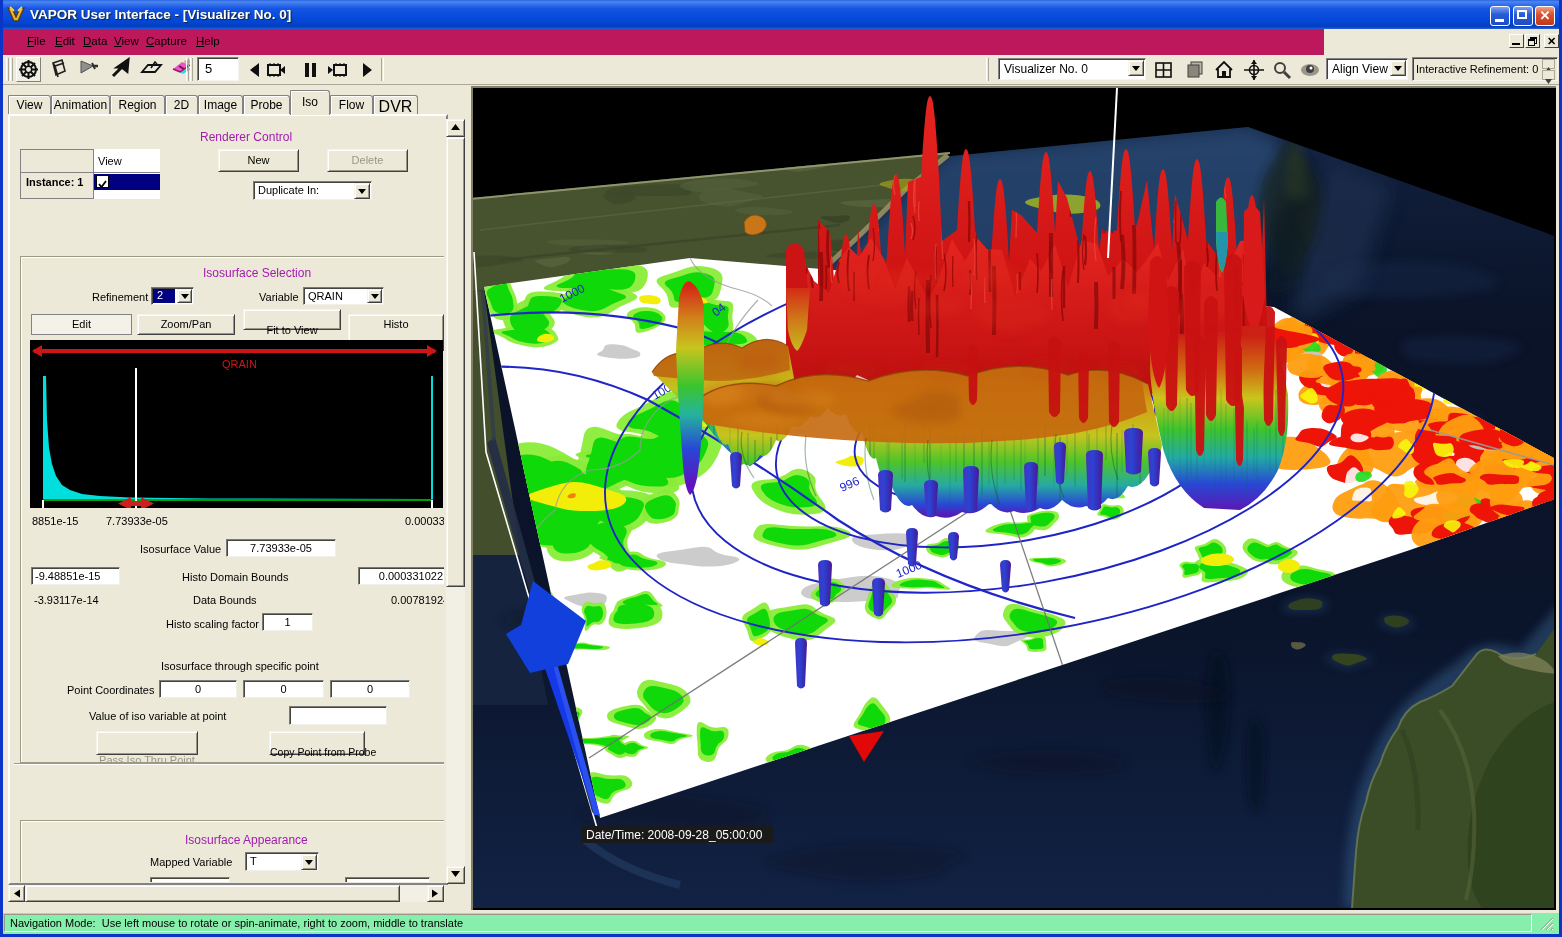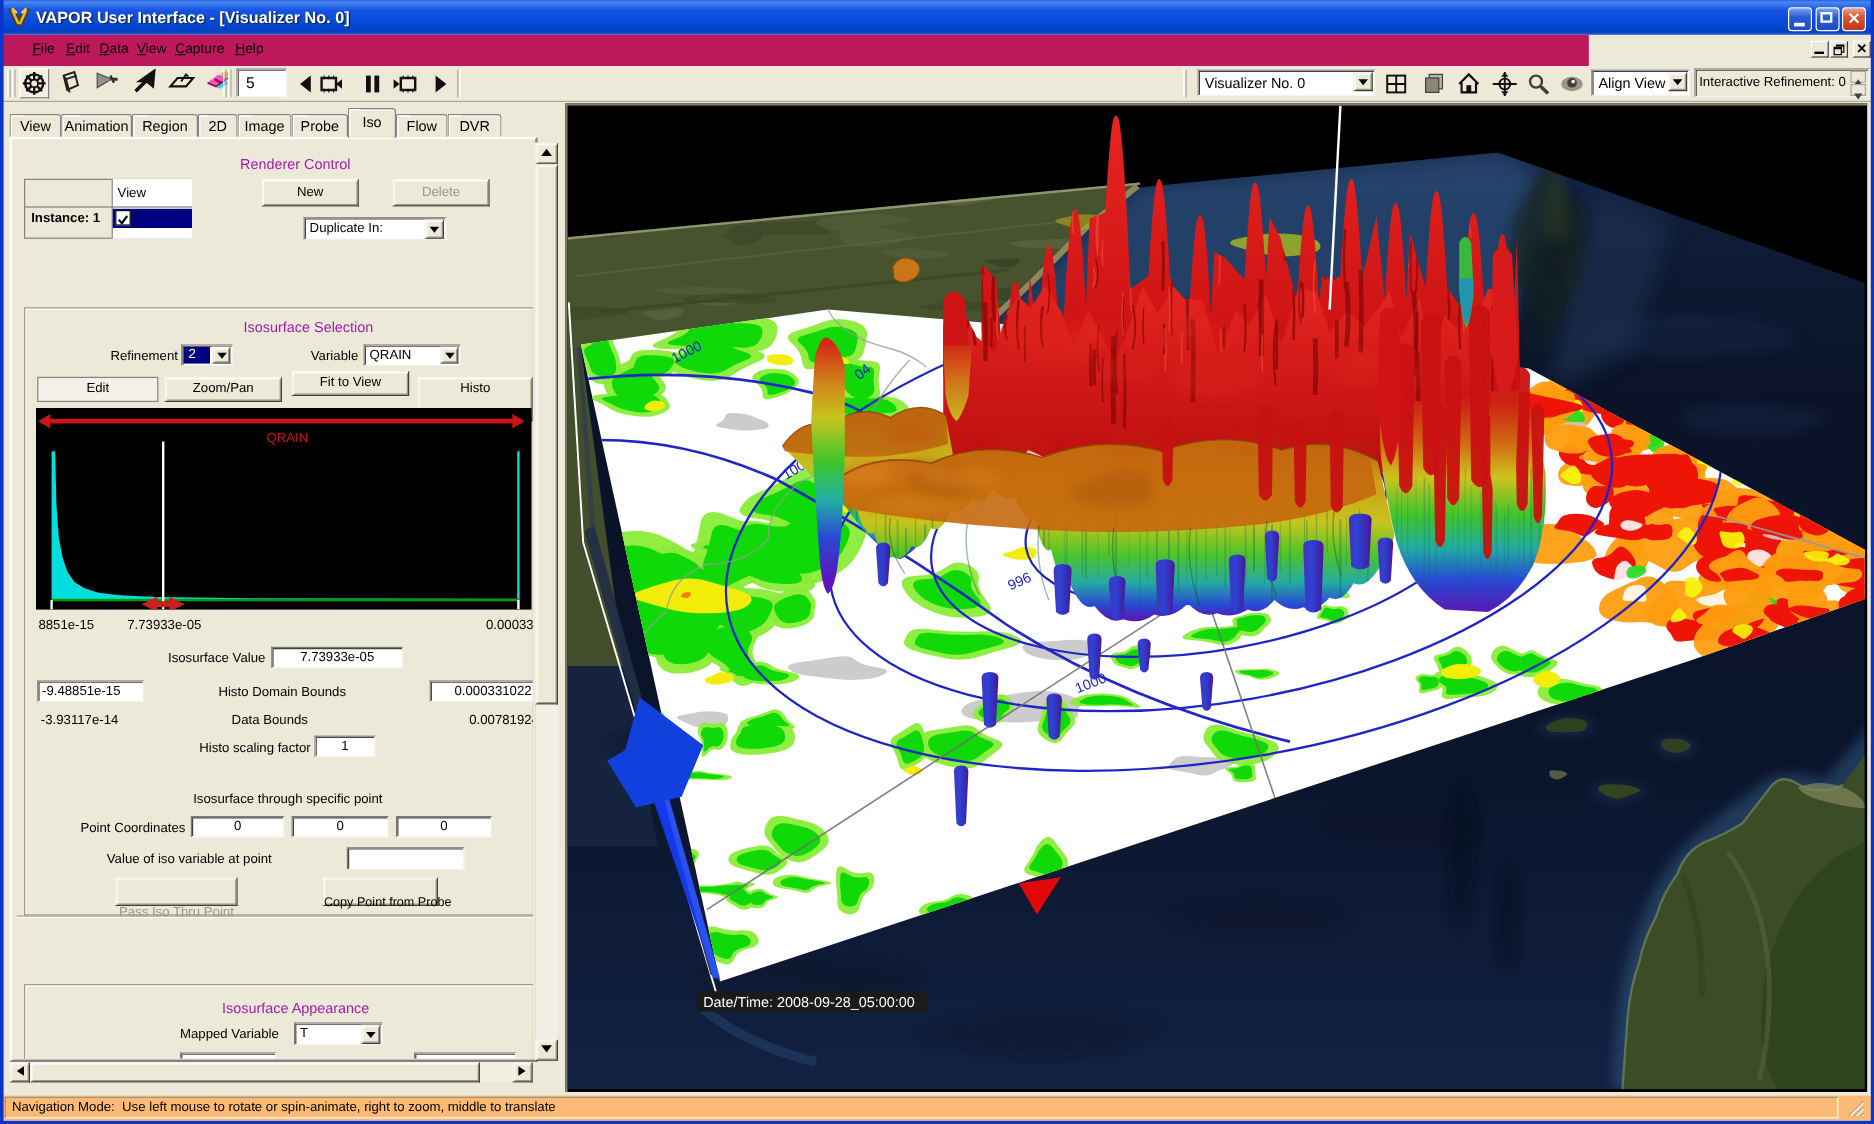--- a/index.html
+++ b/index.html
@@ -155,21 +155,21 @@
 
 <div class="abs" style="left:4px;top:86px;width:466px;height:827px;background:#ece9d8">
 <div class="abs" style="left:4px;top:9px;width:43px;height:20px;background:#ece9d8;border:1px solid #848284;border-bottom:none;border-top-right-radius:3px;border-top-left-radius:1px;box-shadow:inset 1px 1px 0 #fff;z-index:1;text-align:center;font-size:12px;padding-top:2px">View</div>
 <div class="abs" style="left:47px;top:9px;width:59px;height:20px;background:#ece9d8;border:1px solid #848284;border-bottom:none;border-top-right-radius:3px;border-top-left-radius:1px;box-shadow:inset 1px 1px 0 #fff;z-index:1;text-align:center;font-size:12px;padding-top:2px">Animation</div>
 <div class="abs" style="left:106px;top:9px;width:55px;height:20px;background:#ece9d8;border:1px solid #848284;border-bottom:none;border-top-right-radius:3px;border-top-left-radius:1px;box-shadow:inset 1px 1px 0 #fff;z-index:1;text-align:center;font-size:12px;padding-top:2px">Region</div>
 <div class="abs" style="left:161px;top:9px;width:33px;height:20px;background:#ece9d8;border:1px solid #848284;border-bottom:none;border-top-right-radius:3px;border-top-left-radius:1px;box-shadow:inset 1px 1px 0 #fff;z-index:1;text-align:center;font-size:12px;padding-top:2px">2D</div>
 <div class="abs" style="left:194px;top:9px;width:45px;height:20px;background:#ece9d8;border:1px solid #848284;border-bottom:none;border-top-right-radius:3px;border-top-left-radius:1px;box-shadow:inset 1px 1px 0 #fff;z-index:1;text-align:center;font-size:12px;padding-top:2px">Image</div>
 <div class="abs" style="left:239px;top:9px;width:47px;height:20px;background:#ece9d8;border:1px solid #848284;border-bottom:none;border-top-right-radius:3px;border-top-left-radius:1px;box-shadow:inset 1px 1px 0 #fff;z-index:1;text-align:center;font-size:12px;padding-top:2px">Probe</div>
 <div class="abs" style="left:286px;top:4px;width:40px;height:25px;background:#ece9d8;border:1px solid #848284;border-bottom:none;border-top-right-radius:3px;border-top-left-radius:1px;box-shadow:inset 1px 1px 0 #fff;z-index:3;text-align:center;font-size:12px;padding-top:4px">Iso</div>
 <div class="abs" style="left:326px;top:9px;width:43px;height:20px;background:#ece9d8;border:1px solid #848284;border-bottom:none;border-top-right-radius:3px;border-top-left-radius:1px;box-shadow:inset 1px 1px 0 #fff;z-index:1;text-align:center;font-size:12px;padding-top:2px">Flow</div>
-<div class="abs" style="left:369px;top:9px;width:45px;height:20px;background:#ece9d8;border:1px solid #848284;border-bottom:none;border-top-right-radius:3px;border-top-left-radius:1px;box-shadow:inset 1px 1px 0 #fff;z-index:1;text-align:center;font-size:12px;padding-top:2px">DVR</div>
+<div class="abs" style="left:369px;top:9px;width:45px;height:20px;background:#ece9d8;border:1px solid #848284;border-bottom:none;border-top-right-radius:3px;border-top-left-radius:1px;box-shadow:inset 1px 1px 0 #fff;z-index:1;text-align:center;font-size:16px;padding-top:2px">DVR</div>
 <div class="abs" style="left:4px;top:28px;width:440px;height:771px;border:2px solid;border-color:#fff #848284 #848284 #fff;background:#ece9d8;z-index:2"></div>
 <div class="abs" style="left:8px;top:31px;width:432px;height:765px;background:#ece9d8;z-index:2;overflow:hidden" id="panelc">
       <div class="abs t12" style="left:188px;top:13px">Renderer Control</div>
 <div class="abs" style="left:8px;top:32px;width:140px;height:50px;background:#ece9d8;border:1px solid #848284"></div>
 <div class="abs" style="left:81px;top:32px;width:67px;height:50px;background:#fff;border-left:1px solid #848284"></div>
 <div class="abs t11" style="left:86px;top:38px">View</div>
 <div class="abs" style="left:8px;top:55px;width:140px;height:1px;background:#848284"></div>
 <div class="abs t11" style="left:14px;top:59px;font-weight:bold">Instance: 1</div>
 <div class="abs" style="left:82px;top:57px;width:66px;height:16px;background:#000080"></div>
 <div class="abs" style="left:84px;top:58px;width:13px;height:13px;background:#fff;border:1px solid #000"><svg width="11" height="11">
@@ -188,21 +188,21 @@
         <div class="cba" style="width:15px;height:14px">
           <div class="arrdn" style="left:3px;top:4px"></div>
         </div>
       </div>
 <div class="abs t11" style="left:247px;top:174px">Variable</div>
 <div class="abs field" style="left:291px;top:170px;width:81px;height:18px;padding-left:4px">QRAIN<div class="cba" style="width:15px;height:14px">
           <div class="arrdn" style="left:3px;top:4px"></div>
         </div></div>
 <div class="abs t11" style="left:19px;top:197px;width:101px;height:21px;background:#f4f2e8;border:1px solid #848284;text-align:center;padding-top:3px">Edit</div>
 <div class="abs btn t11" style="left:125px;top:197px;width:98px;height:21px;padding-top:3px">Zoom/Pan</div>
-<div class="abs btn t11" style="left:231px;top:192px;width:98px;height:21px;padding-top:3px">Fit to View</div>
+<div class="abs btn t11" style="left:231px;top:192px;width:98px;height:21px;padding-top:14px">Fit to View</div>
 <div class="abs btn t11" style="left:336px;top:197px;width:96px;height:37px;padding-top:3px">Histo</div>
 <div class="abs" style="left:18px;top:223px;width:413px;height:168px;background:#000"><svg width="413" height="168">
           <path d="M4,11 L405,11" stroke="#cc1616" stroke-width="4"></path>
           <path d="M12,5 L2,11 L12,17 Z" fill="#cc1616"></path>
           <path d="M397,5 L407,11 L397,17 Z" fill="#cc1616"></path>
           <text x="192" y="28" font-size="11" fill="#cc1616" font-family="Liberation Sans,sans-serif">QRAIN</text>
           <path d="M13,160 L13,36 L16,36 L17,80 L19,108 L22,124 L26,136 L32,145 L40,150 L52,154 L70,156 L100,157.5 L180,158.5 L402,159 L402,160 Z" fill="#00dede"></path>
           <rect x="401" y="36" width="2" height="124" fill="#00dede"></rect>
           <rect x="13" y="159" width="390" height="2" fill="#00a000"></rect>
           <rect x="105" y="28" width="2" height="140" fill="#ffffff"></rect>
@@ -1139,19 +1139,19 @@
 <path d="M484,287 L496,440 L492,441 L481,291 Z" fill="#2c3a50" opacity="0.7"></path>
 <path d="M545,640 L600,818 L590,800 L538,648 Z" fill="#1538e8"></path>
 <path d="M552,662 L556,660 L600,815 L594,815 Z" fill="#2a50f0"></path>
 <path d="M533,581 L586,621 L568,664 L530,673 L506,634 L521,625 Z" fill="#1240dd"></path>
 <path d="M849,736 L884,731 L864,762 Z" fill="#e00808"></path>
 <rect x="581" y="826" width="192" height="17" fill="#1a1a1a"></rect>
 <text x="586" y="839" font-family="Liberation Sans,sans-serif" font-size="12" fill="#ffffff">Date/Time: 2008-09-28_05:00:00</text>
 </g>
 </svg>
 
-<div class="abs" style="left:3px;top:913px;width:1556px;height:21px;background:#fdba74">
+<div class="abs" style="left:3px;top:913px;width:1556px;height:21px;background:#86efac">
   <div class="abs t11" style="left:1px;top:1px;width:1528px;height:18px;border:1px solid;border-color:#9a9788 #fff #fff #9a9788;padding:2px 0 0 5px">Navigation Mode:&nbsp; Use left mouse to rotate or spin-animate, right to zoom, middle to translate</div>
   <svg class="abs" style="left:1537px;top:4px" width="14" height="14">
       <path d="M13,1 L1,13 M13,6 L6,13 M13,11 L11,13" stroke="#aca899" stroke-width="1.5"></path>
       <path d="M13,2 L2,13 M13,7 L7,13 M13,12 L12,13" stroke="#fff" stroke-width="1"></path>
     </svg>
 </div>
 
 </body></html>

